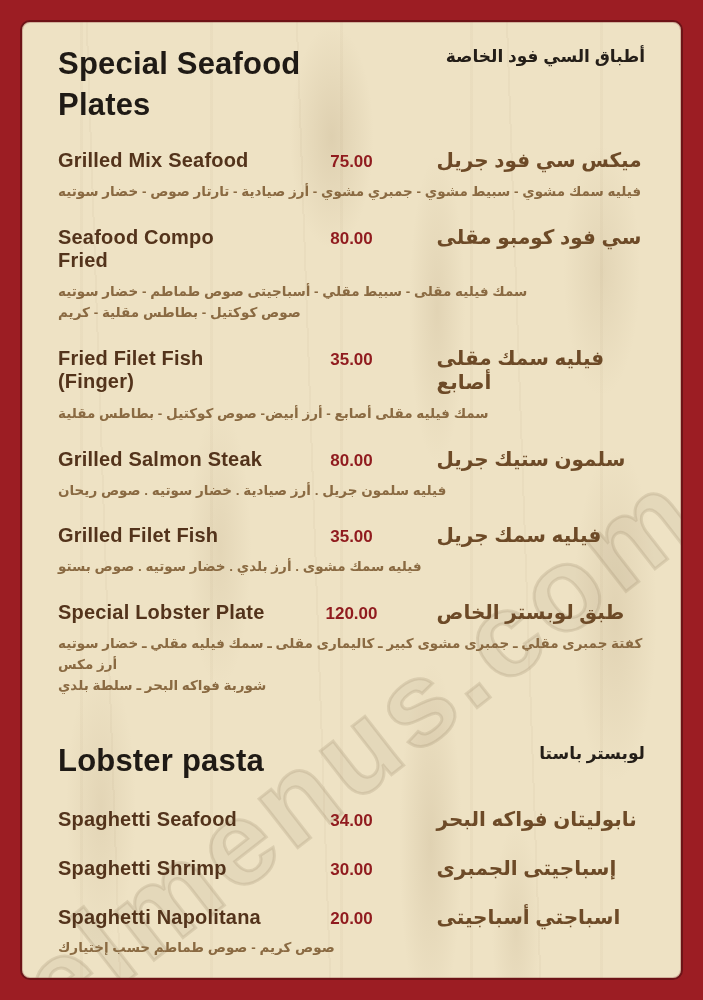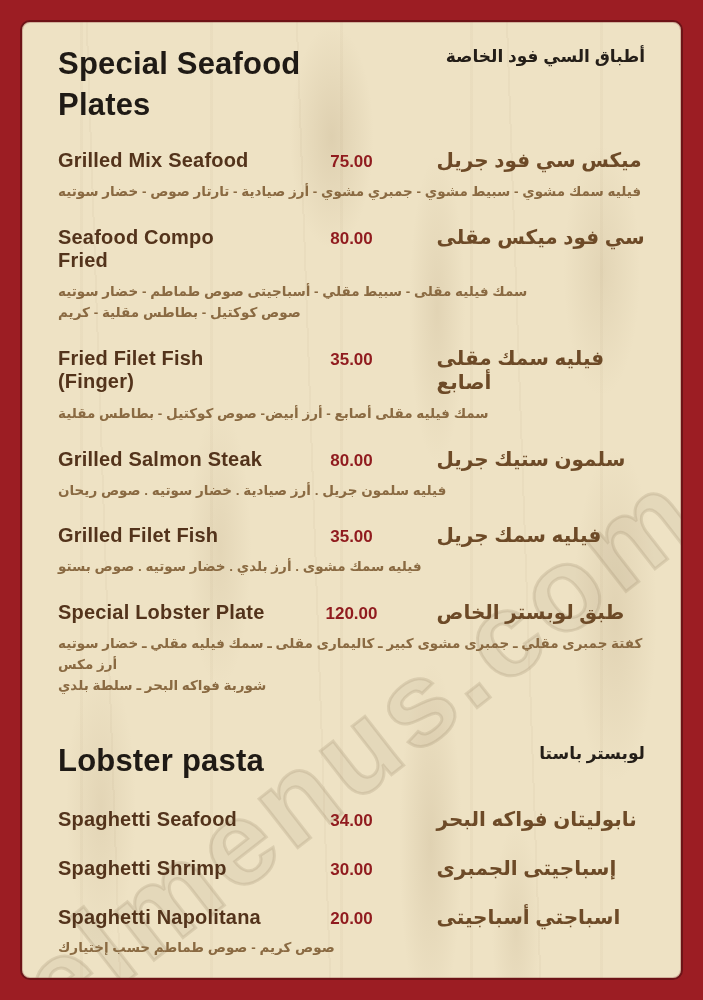--- a/index.html
+++ b/index.html
@@ -87,21 +87,21 @@
     </div>
   <div class="item-desc">
                 <div>فيليه سمك مشوي - سبيط مشوي - جمبري مشوي - أرز صيادية - تارتار صوص - خضار سوتيه</div>
               </div>
             </div>
 
   <div class="item">
     <div class="item-row">
       <div class="item-en">Seafood Compo Fried</div>
       <div class="item-price">80.00</div>
-      <div class="item-ar">سي فود ميكس مقلى</div>
+      <div class="item-ar">سي فود كومبو مقلى</div>
     </div>
   <div class="item-desc">
                 <div>سمك فيليه مقلى - سبيط مقلي - أسباجيتى صوص طماطم - خضار سوتيه</div>
                 <div>صوص كوكتيل - بطاطس مقلية - كريم</div>
               </div>
             </div>
 
   <div class="item">
     <div class="item-row">
       <div class="item-en">Fried Filet Fish (Finger)</div>

